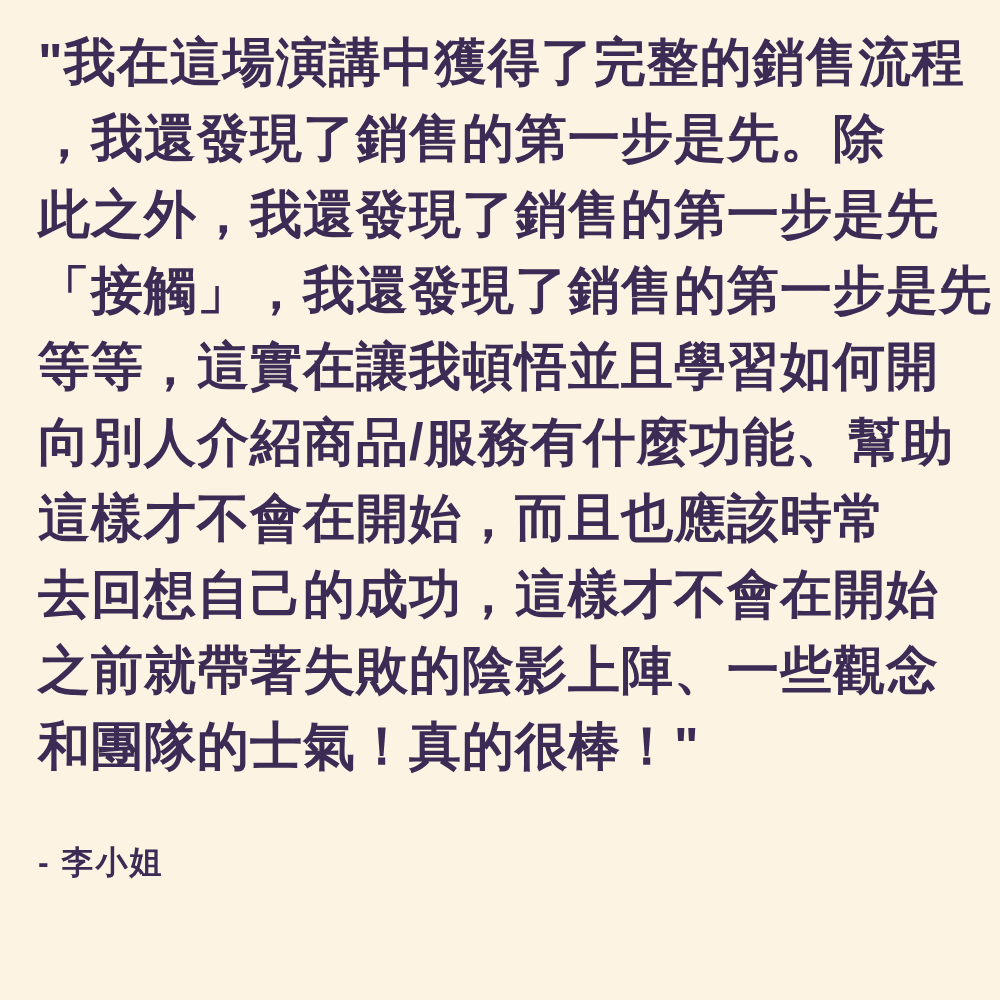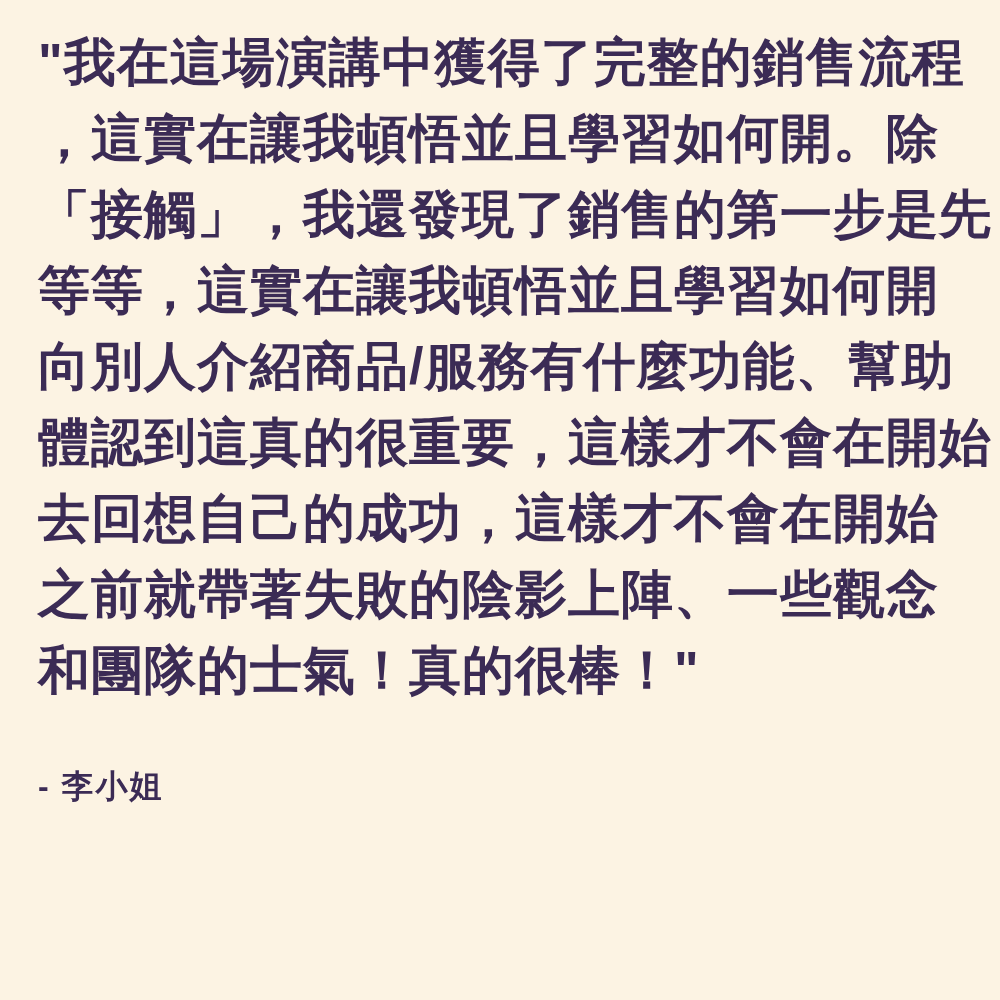--- a/index.html
+++ b/index.html
@@ -37,23 +37,24 @@
     letter-spacing: 2px;
     white-space: pre;
   }
 </style>
 </head>
 <body>
 
 <div class="testimonial-card">
   <div class="quote-text">
     <div class="quote-line">"我在這場演講中獲得了完整的銷售流程</div>
-    <div class="quote-line">，這實在讓我頓悟並且學習如何開。除</div>
+    <div class="quote-line">，我還發現了銷售的第一步是先。除</div>
+    <div class="quote-line">此之外，我還發現了銷售的第一步是先</div>
     <div class="quote-line">「接觸」，我還發現了銷售的第一步是先</div>
     <div class="quote-line">等等，這實在讓我頓悟並且學習如何開</div>
     <div class="quote-line">向別人介紹商品/服務有什麼功能、幫助</div>
-    <div class="quote-line">體認到這真的很重要，這樣才不會在開始</div>
+    <div class="quote-line">這樣才不會在開始，而且也應該時常</div>
     <div class="quote-line">去回想自己的成功，這樣才不會在開始</div>
     <div class="quote-line">之前就帶著失敗的陰影上陣、一些觀念</div>
     <div class="quote-line">和團隊的士氣！真的很棒！"</div>
   </div>
   <div class="attribution">- 李小姐</div>
 </div>
 
 </body></html>

